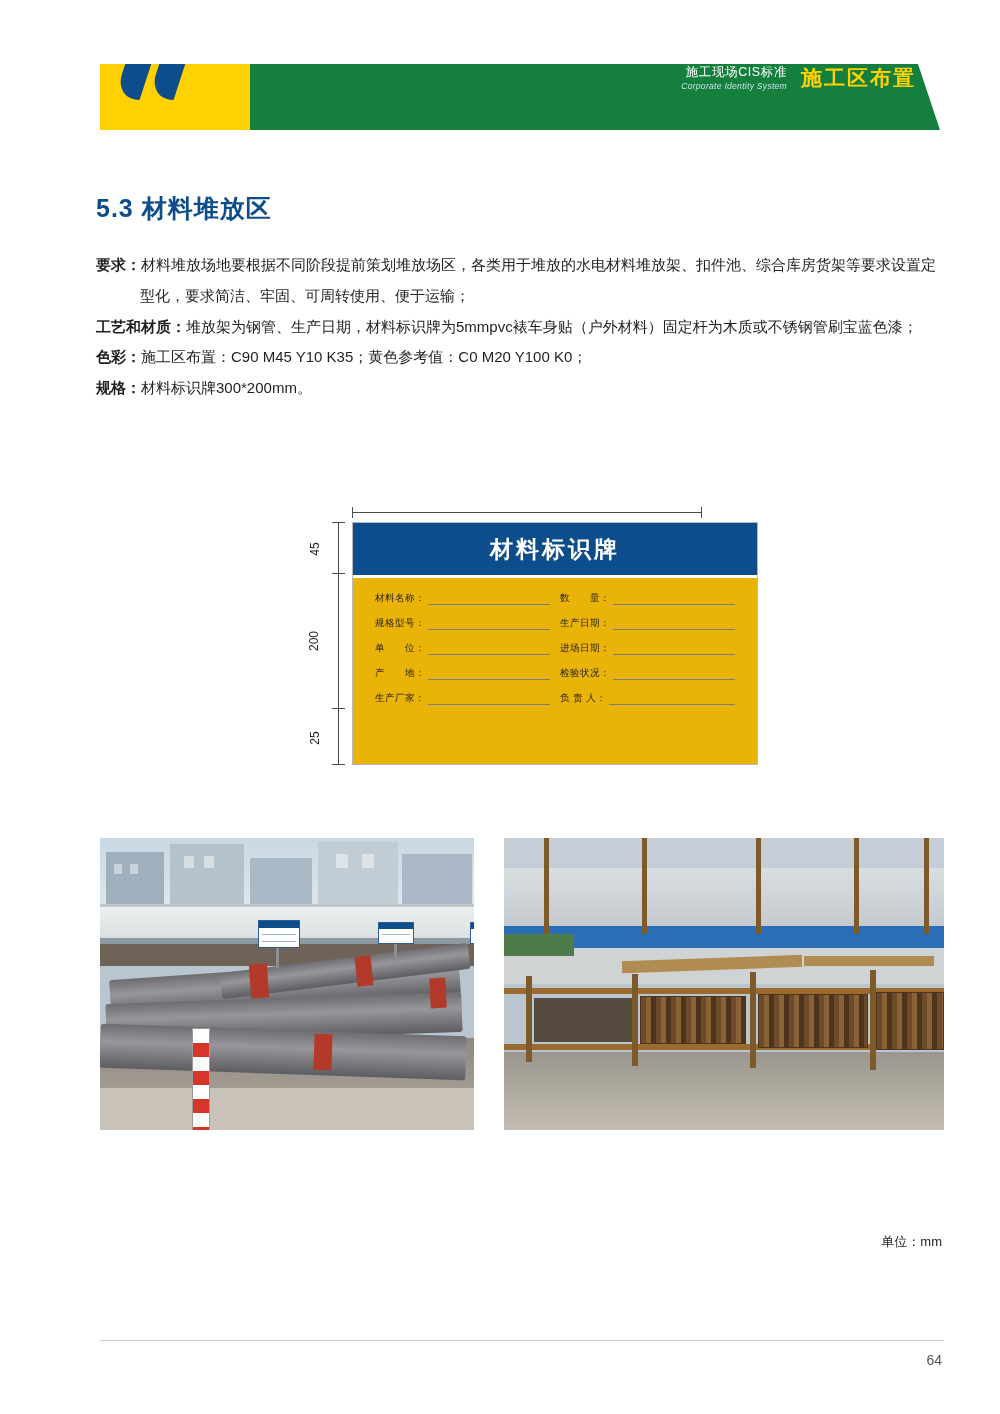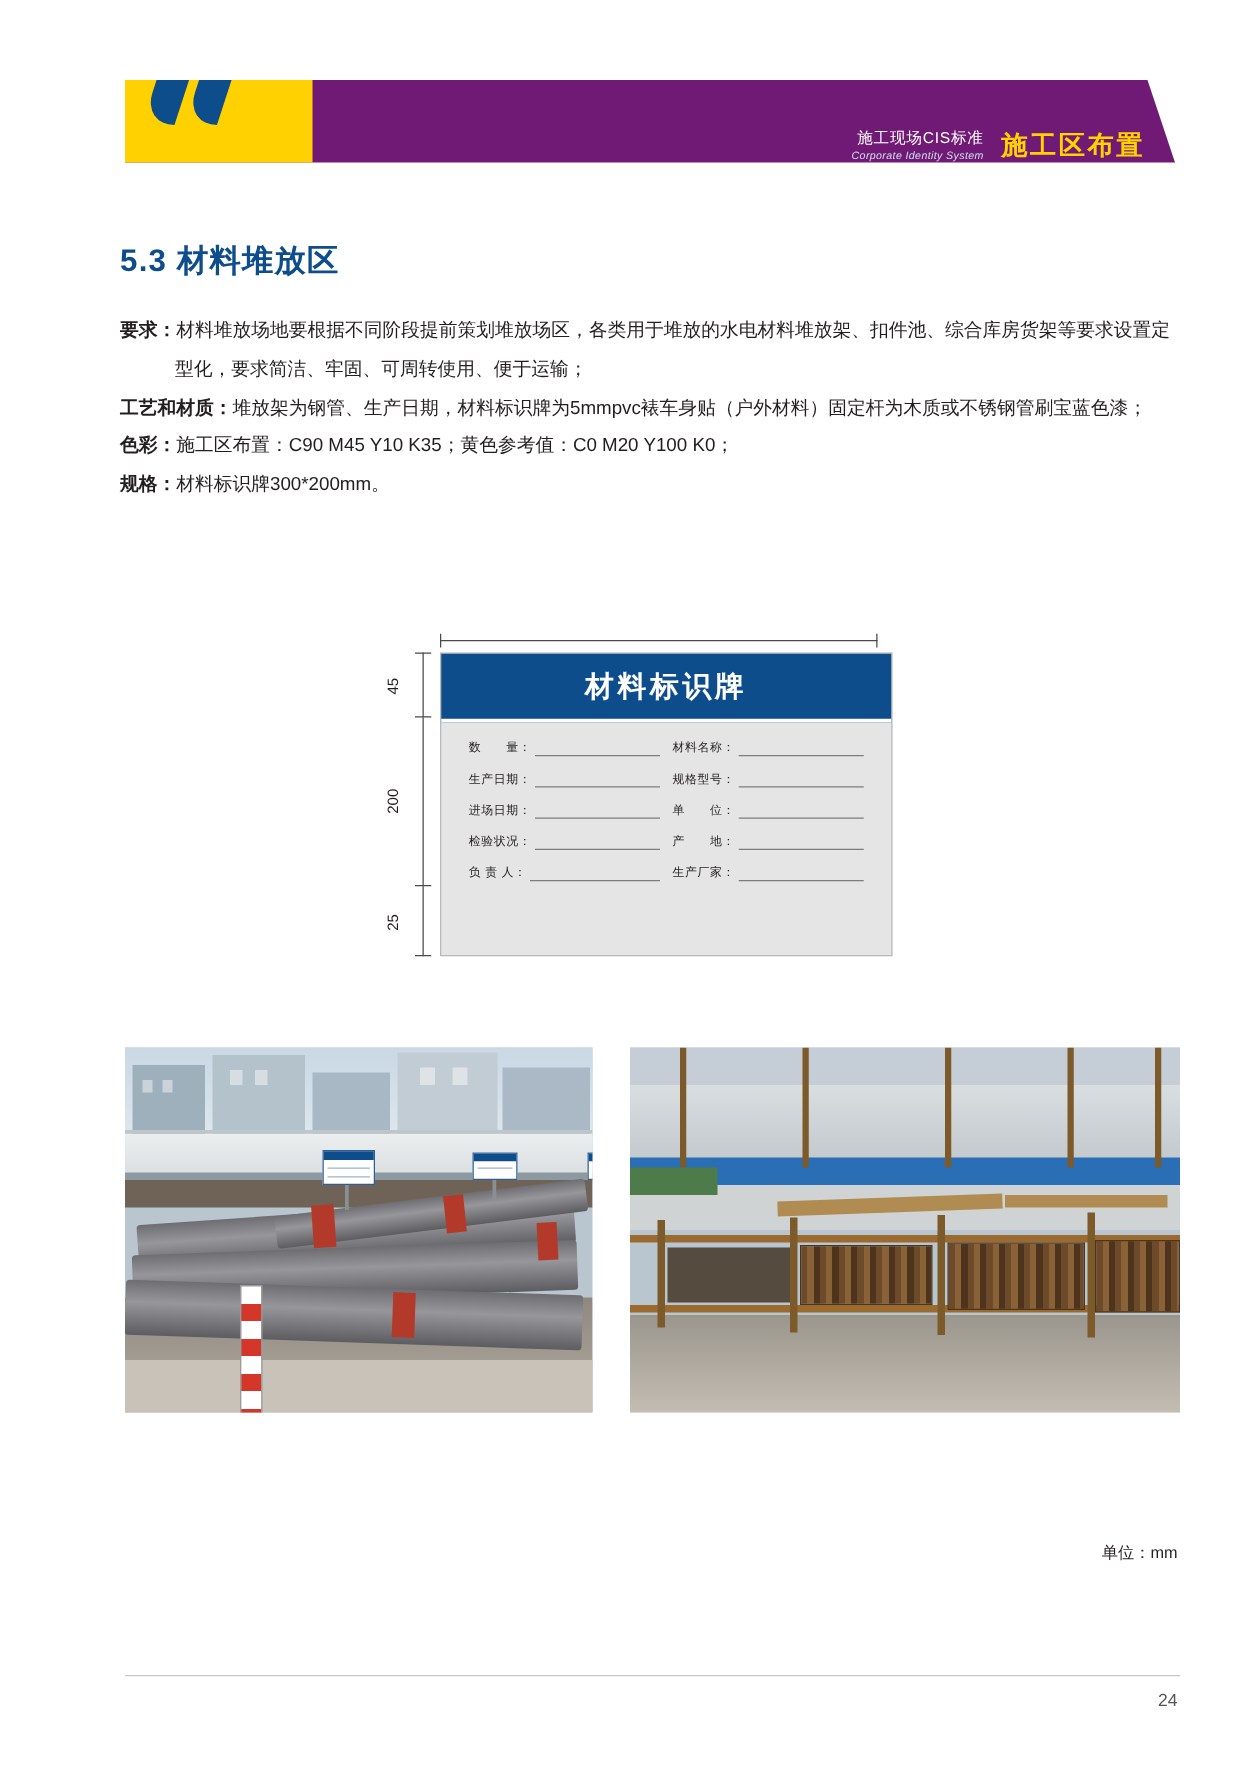--- a/index.html
+++ b/index.html
@@ -16,23 +16,23 @@
     overflow: hidden;
   }
 
   
   .header {
     position: absolute;
     left: 100px;
     top: 64px;
     width: 840px;
     height: 66px;
-    background: #701a75;
-    display: flex;
-    align-items: flex-end;
+    background: #15803d;
+    display: flex;
+    align-items: flex-start;
   }
   .header-logo {
     width: 150px;
     height: 66px;
     background: #ffd100;
     position: relative;
     overflow: hidden;
     flex: 0 0 auto;
   }
   .header-logo .swoosh1,
@@ -192,24 +192,24 @@
     color: #231f20;
     transform: rotate(-90deg);
     transform-origin: center;
     white-space: nowrap;
   }
 
   .sign {
     position: absolute;
     left: 42px;
     top: 32px;
-    width: 362px;
+    width: 406px;
     height: 243px;
     border: 1px solid #b9b9b9;
-    background: #e5e5e5;
+    background: #eab308;
     box-sizing: border-box;
   }
   .sign-head {
     height: 52px;
     background: #0e4d8b;
     color: #ffffff;
     display: flex;
     align-items: center;
     justify-content: center;
     font-size: 23px;
@@ -392,59 +392,59 @@
     <div class="line" style="top:0;height:56px;"></div>
     <div class="cap" style="top:55px;"></div>
     <div class="txt" style="top:22px;">25</div>
   </div>
 
   <div class="sign">
     <div class="sign-head">材料标识牌</div>
     <div class="sign-body">
       <div class="sign-col">
         <div class="field">
-            <span class="fname">数　　量：</span>
-            <span class="fline"></span>
-          </div>
-        <div class="field">
-            <span class="fname">生产日期：</span>
-            <span class="fline"></span>
-          </div>
-        <div class="field">
-            <span class="fname">进场日期：</span>
-            <span class="fline"></span>
-          </div>
-        <div class="field">
-            <span class="fname">检验状况：</span>
-            <span class="fline"></span>
-          </div>
-        <div class="field">
-            <span class="fname">负 责 人：</span>
+            <span class="fname">材料名称：</span>
+            <span class="fline"></span>
+          </div>
+        <div class="field">
+            <span class="fname">规格型号：</span>
+            <span class="fline"></span>
+          </div>
+        <div class="field">
+            <span class="fname">单　　位：</span>
+            <span class="fline"></span>
+          </div>
+        <div class="field">
+            <span class="fname">产　　地：</span>
+            <span class="fline"></span>
+          </div>
+        <div class="field">
+            <span class="fname">生产厂家：</span>
             <span class="fline"></span>
           </div>
       </div>
       <div class="sign-col">
         <div class="field">
-            <span class="fname">材料名称：</span>
-            <span class="fline"></span>
-          </div>
-        <div class="field">
-            <span class="fname">规格型号：</span>
-            <span class="fline"></span>
-          </div>
-        <div class="field">
-            <span class="fname">单　　位：</span>
-            <span class="fline"></span>
-          </div>
-        <div class="field">
-            <span class="fname">产　　地：</span>
-            <span class="fline"></span>
-          </div>
-        <div class="field">
-            <span class="fname">生产厂家：</span>
+            <span class="fname">数　　量：</span>
+            <span class="fline"></span>
+          </div>
+        <div class="field">
+            <span class="fname">生产日期：</span>
+            <span class="fline"></span>
+          </div>
+        <div class="field">
+            <span class="fname">进场日期：</span>
+            <span class="fline"></span>
+          </div>
+        <div class="field">
+            <span class="fname">检验状况：</span>
+            <span class="fline"></span>
+          </div>
+        <div class="field">
+            <span class="fname">负 责 人：</span>
             <span class="fline"></span>
           </div>
       </div>
     </div>
   </div>
 </div>
 
 <div class="photo photo-left">
   <div class="ph-layer pl-sky"></div>
   <div class="ph-layer pl-bldg1"></div>
@@ -516,13 +516,13 @@
   <div class="ph-layer pr-rack-vert" style="left:366px;top:132px;width:6px;height:100px;"></div>
 
   <div class="ph-layer pr-pipe-pile" style="left:136px;top:158px;width:104px;height:46px;"></div>
   <div class="ph-layer pr-pipe-pile" style="left:254px;top:156px;width:108px;height:52px;"></div>
   <div class="ph-layer pr-pipe-pile" style="left:372px;top:154px;width:66px;height:56px;"></div>
   <div class="ph-layer" style="left:30px;top:160px;width:98px;height:44px;background:#554b3e;"></div>
 </div>
 
 <div class="unit-note">单位：mm</div>
 <div class="footer-line"></div>
-<div class="page-num">24</div>
+<div class="page-num">64</div>
 
 </body></html>

